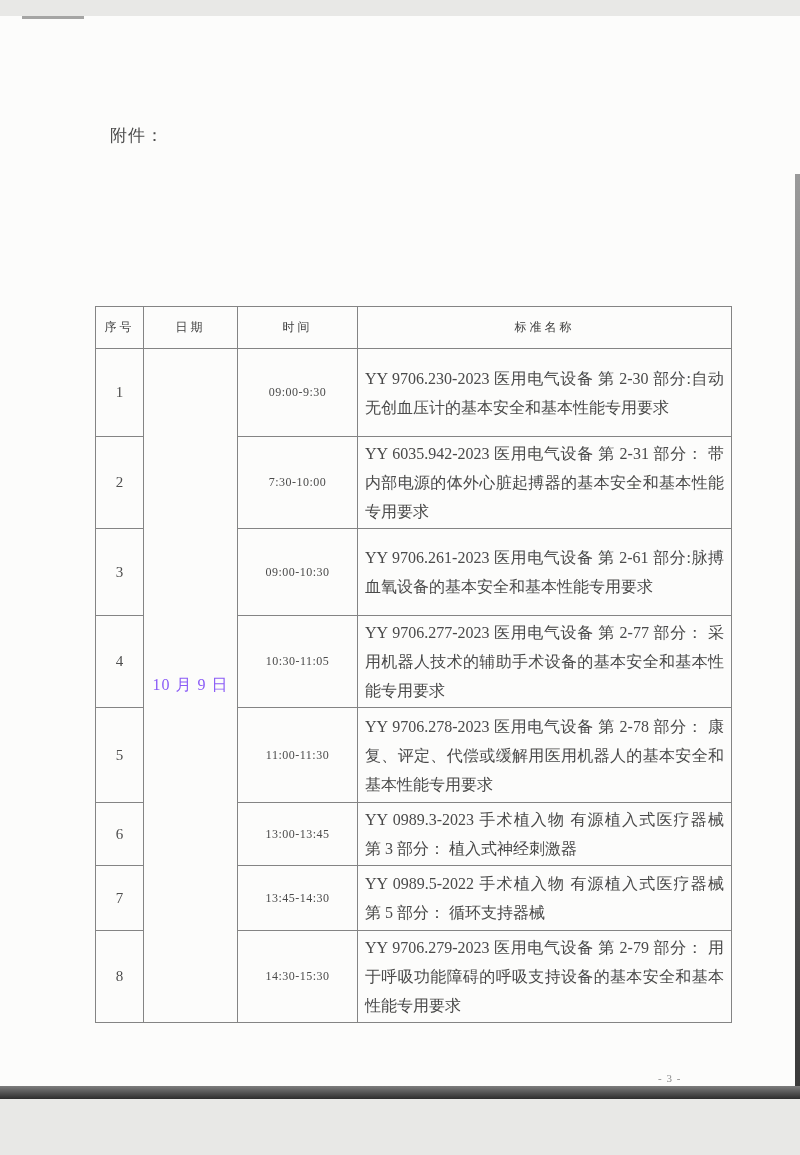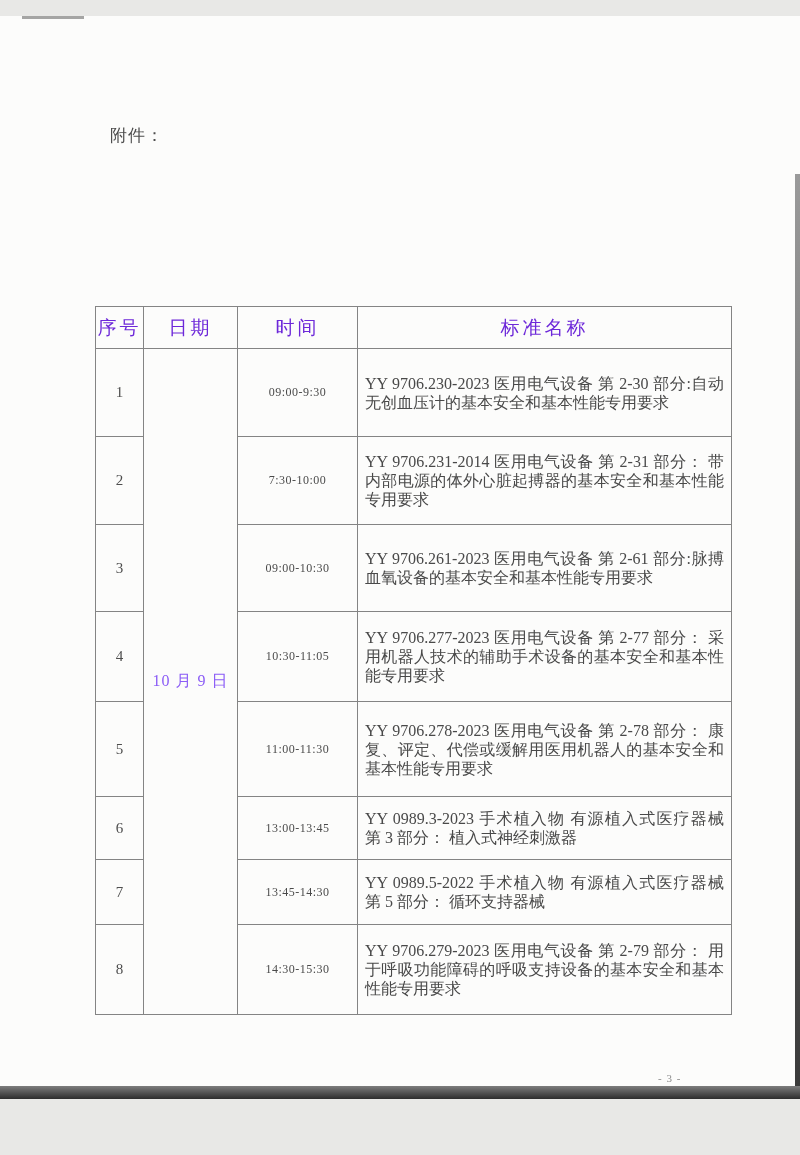--- a/index.html
+++ b/index.html
@@ -68,41 +68,41 @@
   .schedule col.c-time { width: 120px; }
   .schedule col.c-name { width: 374px; }
 
   .schedule th, .schedule td {
     border: 1px solid #848484;
     vertical-align: middle;
     padding: 0;
   }
   .schedule thead tr { height: 42px; }
   .schedule th {
-    font-size: 19px;
+    font-size: 12px;
     font-weight: 500;
     letter-spacing: 3px;
-    color: #6d28d9;
+    color: #404040;
   }
 
   .schedule tbody tr:nth-child(1) { height: 88px; }
   .schedule tbody tr:nth-child(2) { height: 88px; }
   .schedule tbody tr:nth-child(3) { height: 87px; }
   .schedule tbody tr:nth-child(4) { height: 90px; }
   .schedule tbody tr:nth-child(5) { height: 95px; }
   .schedule tbody tr:nth-child(6) { height: 63px; }
   .schedule tbody tr:nth-child(7) { height: 65px; }
   .schedule tbody tr:nth-child(8) { height: 90px; }
 
   td.seq  { text-align: center; font-size: 15px; color: #4e4e4e; }
   td.date { text-align: center; font-size: 16px; letter-spacing: 1px; color: #8b5cf6; }
   td.time { text-align: center; font-size: 12px; letter-spacing: .5px; white-space: nowrap; color: #4a4a4a; }
   td.name {
     font-size: 16px;
-    line-height: 19px;
+    line-height: 29px;
     padding: 2px 7px 2px 7px;
     text-align: justify;
     color: #494949;
   }
 
   .page-number {
     position: absolute;
     left: 658px; top: 1056px;
     font-size: 11px;
     letter-spacing: 1px;
@@ -137,21 +137,21 @@
     <tbody>
       <tr>
         <td class="seq">1</td>
         <td class="date" rowspan="8">10 月 9 日</td>
         <td class="time">09:00-9:30</td>
         <td class="name">YY 9706.230-2023 医用电气设备 第 2-30 部分:自动无创血压计的基本安全和基本性能专用要求</td>
       </tr>
       <tr>
         <td class="seq">2</td>
         <td class="time">7:30-10:00</td>
-        <td class="name">YY 9706.231-2014 医用电气设备 第 2-31 部分： 带内部电源的体外心脏起搏器的基本安全和基本性能专用要求</td>
+        <td class="name">YY 6035.942-2023 医用电气设备 第 2-31 部分： 带内部电源的体外心脏起搏器的基本安全和基本性能专用要求</td>
       </tr>
       <tr>
         <td class="seq">3</td>
         <td class="time">09:00-10:30</td>
         <td class="name">YY 9706.261-2023 医用电气设备 第 2-61 部分:脉搏血氧设备的基本安全和基本性能专用要求</td>
       </tr>
       <tr>
         <td class="seq">4</td>
         <td class="time">10:30-11:05</td>
         <td class="name">YY 9706.277-2023 医用电气设备 第 2-77 部分： 采用机器人技术的辅助手术设备的基本安全和基本性能专用要求</td>

